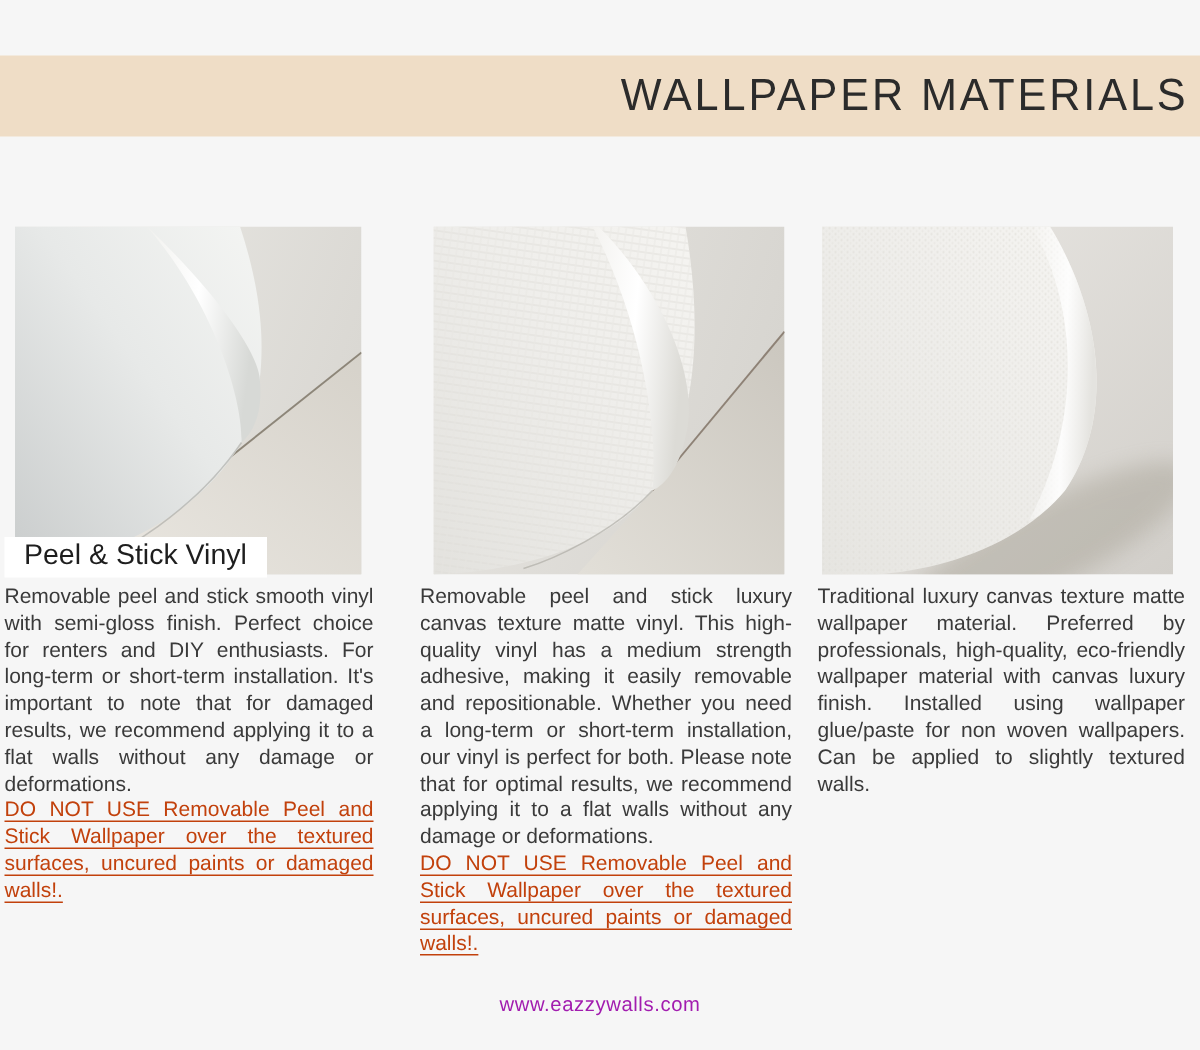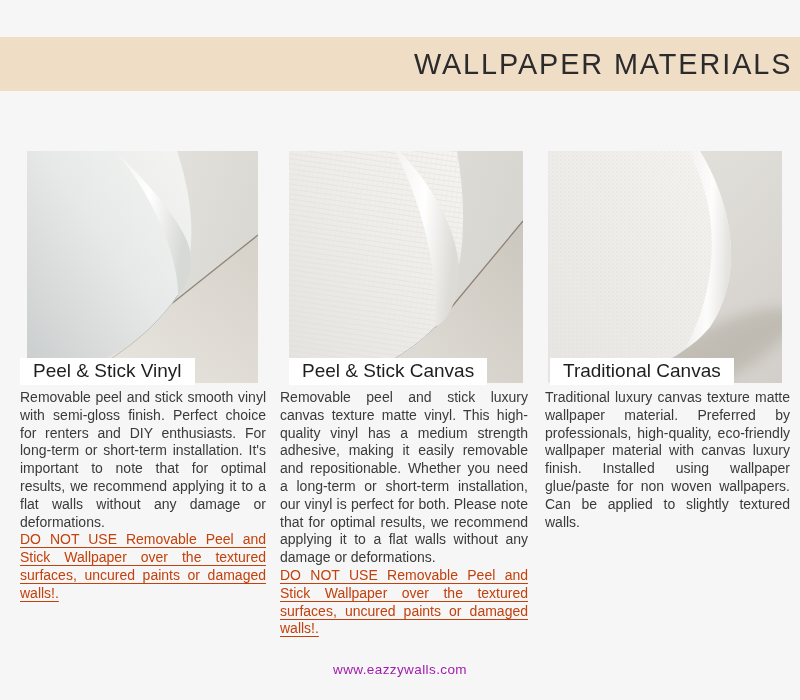--- a/index.html
+++ b/index.html
@@ -11,21 +11,21 @@
   .header-band{
     position:absolute;top:37px;left:0;width:800px;height:54px;
     background:#EFDDC6;
     display:flex;align-items:center;justify-content:flex-end;
   }
   .header-title{
     margin:0;font-size:30px;font-weight:400;letter-spacing:2px;
     color:#2B2B2B;transform:scaleX(0.96);white-space:nowrap;
   }
   .col{position:absolute;top:151px;}
-  #col1{left:20px;width:246px;}
+  #col1{left:3px;width:246px;}
   #col2{left:280px;width:248px;}
   #col3{left:545px;width:245px;}
   .thumb{height:232px;position:relative;}
   #col1 .thumb{margin-left:7px;width:231px;}
   #col2 .thumb{margin-left:9px;width:234px;}
   #col3 .thumb{margin-left:3px;width:234px;}
   .thumb svg{display:block;width:100%;height:100%;}
   .mat-label{
     position:absolute;top:207px;background:#FFFFFF;
     font-size:19px;color:#1E1E1E;line-height:20px;
@@ -84,21 +84,21 @@
       <rect width="231" height="232" fill="url(#g1bg)"></rect>
       <path d="M231 84 L45 232 L231 232 Z" fill="url(#g1surf)"></path>
       <path d="M231 84 L45 232" stroke="#8D8679" stroke-width="1.3" fill="none"></path>
       <path d="M0 0 L150 0 C170 60 168 110 151 144 C120 196 60 222 0 230 Z" fill="url(#g1face)"></path>
       <path d="M88 0 C130 40 160 80 163 100 C166 125 158 138 151 144 C152 118 135 55 88 0 Z" fill="url(#g1curl)"></path>
       <path d="M151 144 C120 190 70 218 42 231" stroke="#A7A7A1" stroke-width="1" opacity="0.6" fill="none"></path>
     </svg>
   </div>
   <div class="mat-label">Peel &amp; Stick Vinyl</div>
   <div class="text-block">
-    <p class="desc">Removable peel and stick smooth vinyl with semi-gloss finish. Perfect choice for renters and DIY enthusiasts. For long-term or short-term installation. It's important to note that for optimal results, we recommend applying it to a flat walls without any damage or deformations.</p>
+    <p class="desc">Removable peel and stick smooth vinyl with semi-gloss finish. Perfect choice for renters and DIY enthusiasts. For long-term or short-term installation. It's important to note that for damaged results, we recommend applying it to a flat walls without any damage or deformations.</p>
     <p class="warn">DO NOT USE Removable Peel and Stick Wallpaper over the textured surfaces, uncured paints or damaged walls!.</p>
   </div>
 </div>
 
 <div class="col" id="col2">
   <div class="thumb">
     <svg viewBox="0 0 234 232" preserveAspectRatio="none">
       <defs>
         <linearGradient id="g2bg" x1="0" y1="0" x2="1" y2="0.3">
           <stop offset="0" stop-color="#E8E6E2"></stop>
@@ -125,21 +125,20 @@
       </defs>
       <rect width="234" height="232" fill="url(#g2bg)"></rect>
       <path d="M234 70 L146 176 L96 232 L234 232 Z" fill="url(#g2surf)"></path>
       <path d="M234 70 L146 176" stroke="#8E8276" stroke-width="1.3" fill="none"></path>
       <path d="M0 0 L168 0 C180 70 175 132 146 176 C114 215 55 230 0 232 Z" fill="url(#g2face)"></path>
       <path d="M0 0 L168 0 C180 70 175 132 146 176 C114 215 55 230 0 232 Z" fill="url(#p2tex)" opacity="0.55"></path>
       <path d="M110 0 C155 45 178 105 168 140 C164 160 155 172 146 176 C150 138 140 66 106 0 Z" fill="url(#g2curl)"></path>
       <path d="M146 176 C120 204 80 222 60 228" stroke="#A3A099" stroke-width="1" opacity="0.55" fill="none"></path>
     </svg>
   </div>
-  <div class="mat-label">Peel &amp; Stick Canvas</div>
   <div class="text-block">
     <p class="desc">Removable peel and stick luxury canvas texture matte vinyl. This high-quality vinyl has a medium strength adhesive, making it easily removable and repositionable. Whether you need a long-term or short-term installation, our vinyl is perfect for both. Please note that for optimal results, we recommend applying it to a flat walls without any damage or deformations.</p>
     <p class="warn">DO NOT USE Removable Peel and Stick Wallpaper over the textured surfaces, uncured paints or damaged walls!.</p>
   </div>
 </div>
 
 <div class="col" id="col3">
   <div class="thumb">
     <svg viewBox="0 0 234 232" preserveAspectRatio="none">
       <defs>
@@ -165,20 +164,19 @@
           <feGaussianBlur stdDeviation="7"></feGaussianBlur>
         </filter>
       </defs>
       <rect width="234" height="232" fill="url(#g3bg)"></rect>
       <ellipse cx="150" cy="212" rx="108" ry="28" transform="rotate(-27 150 212)" fill="#87816F" opacity="0.28" filter="url(#f3blur)"></ellipse>
       <path d="M0 0 L152 0 C186 56 196 126 162 176 C130 214 78 229 36 232 L0 232 Z" fill="url(#g3face)"></path>
       <path d="M0 0 L152 0 C186 56 196 126 162 176 C130 214 78 229 36 232 L0 232 Z" fill="url(#p3tex)" opacity="0.65"></path>
       <path d="M152 0 C186 56 196 126 162 176 C150 190 142 195 138 196 C168 140 176 64 140 0 Z" fill="url(#g3curl)"></path>
     </svg>
   </div>
-  <div class="mat-label">Traditional Canvas</div>
   <div class="text-block">
     <p class="desc">Traditional luxury canvas texture matte wallpaper material. Preferred by professionals, high-quality, eco-friendly wallpaper material with canvas luxury finish. Installed using wallpaper glue/paste for non woven wallpapers. Can be applied to slightly textured walls.</p>
     <p class="warn"></p>
   </div>
 </div>
 
 <div class="footer">www.eazzywalls.com</div>
 
 </body></html>

